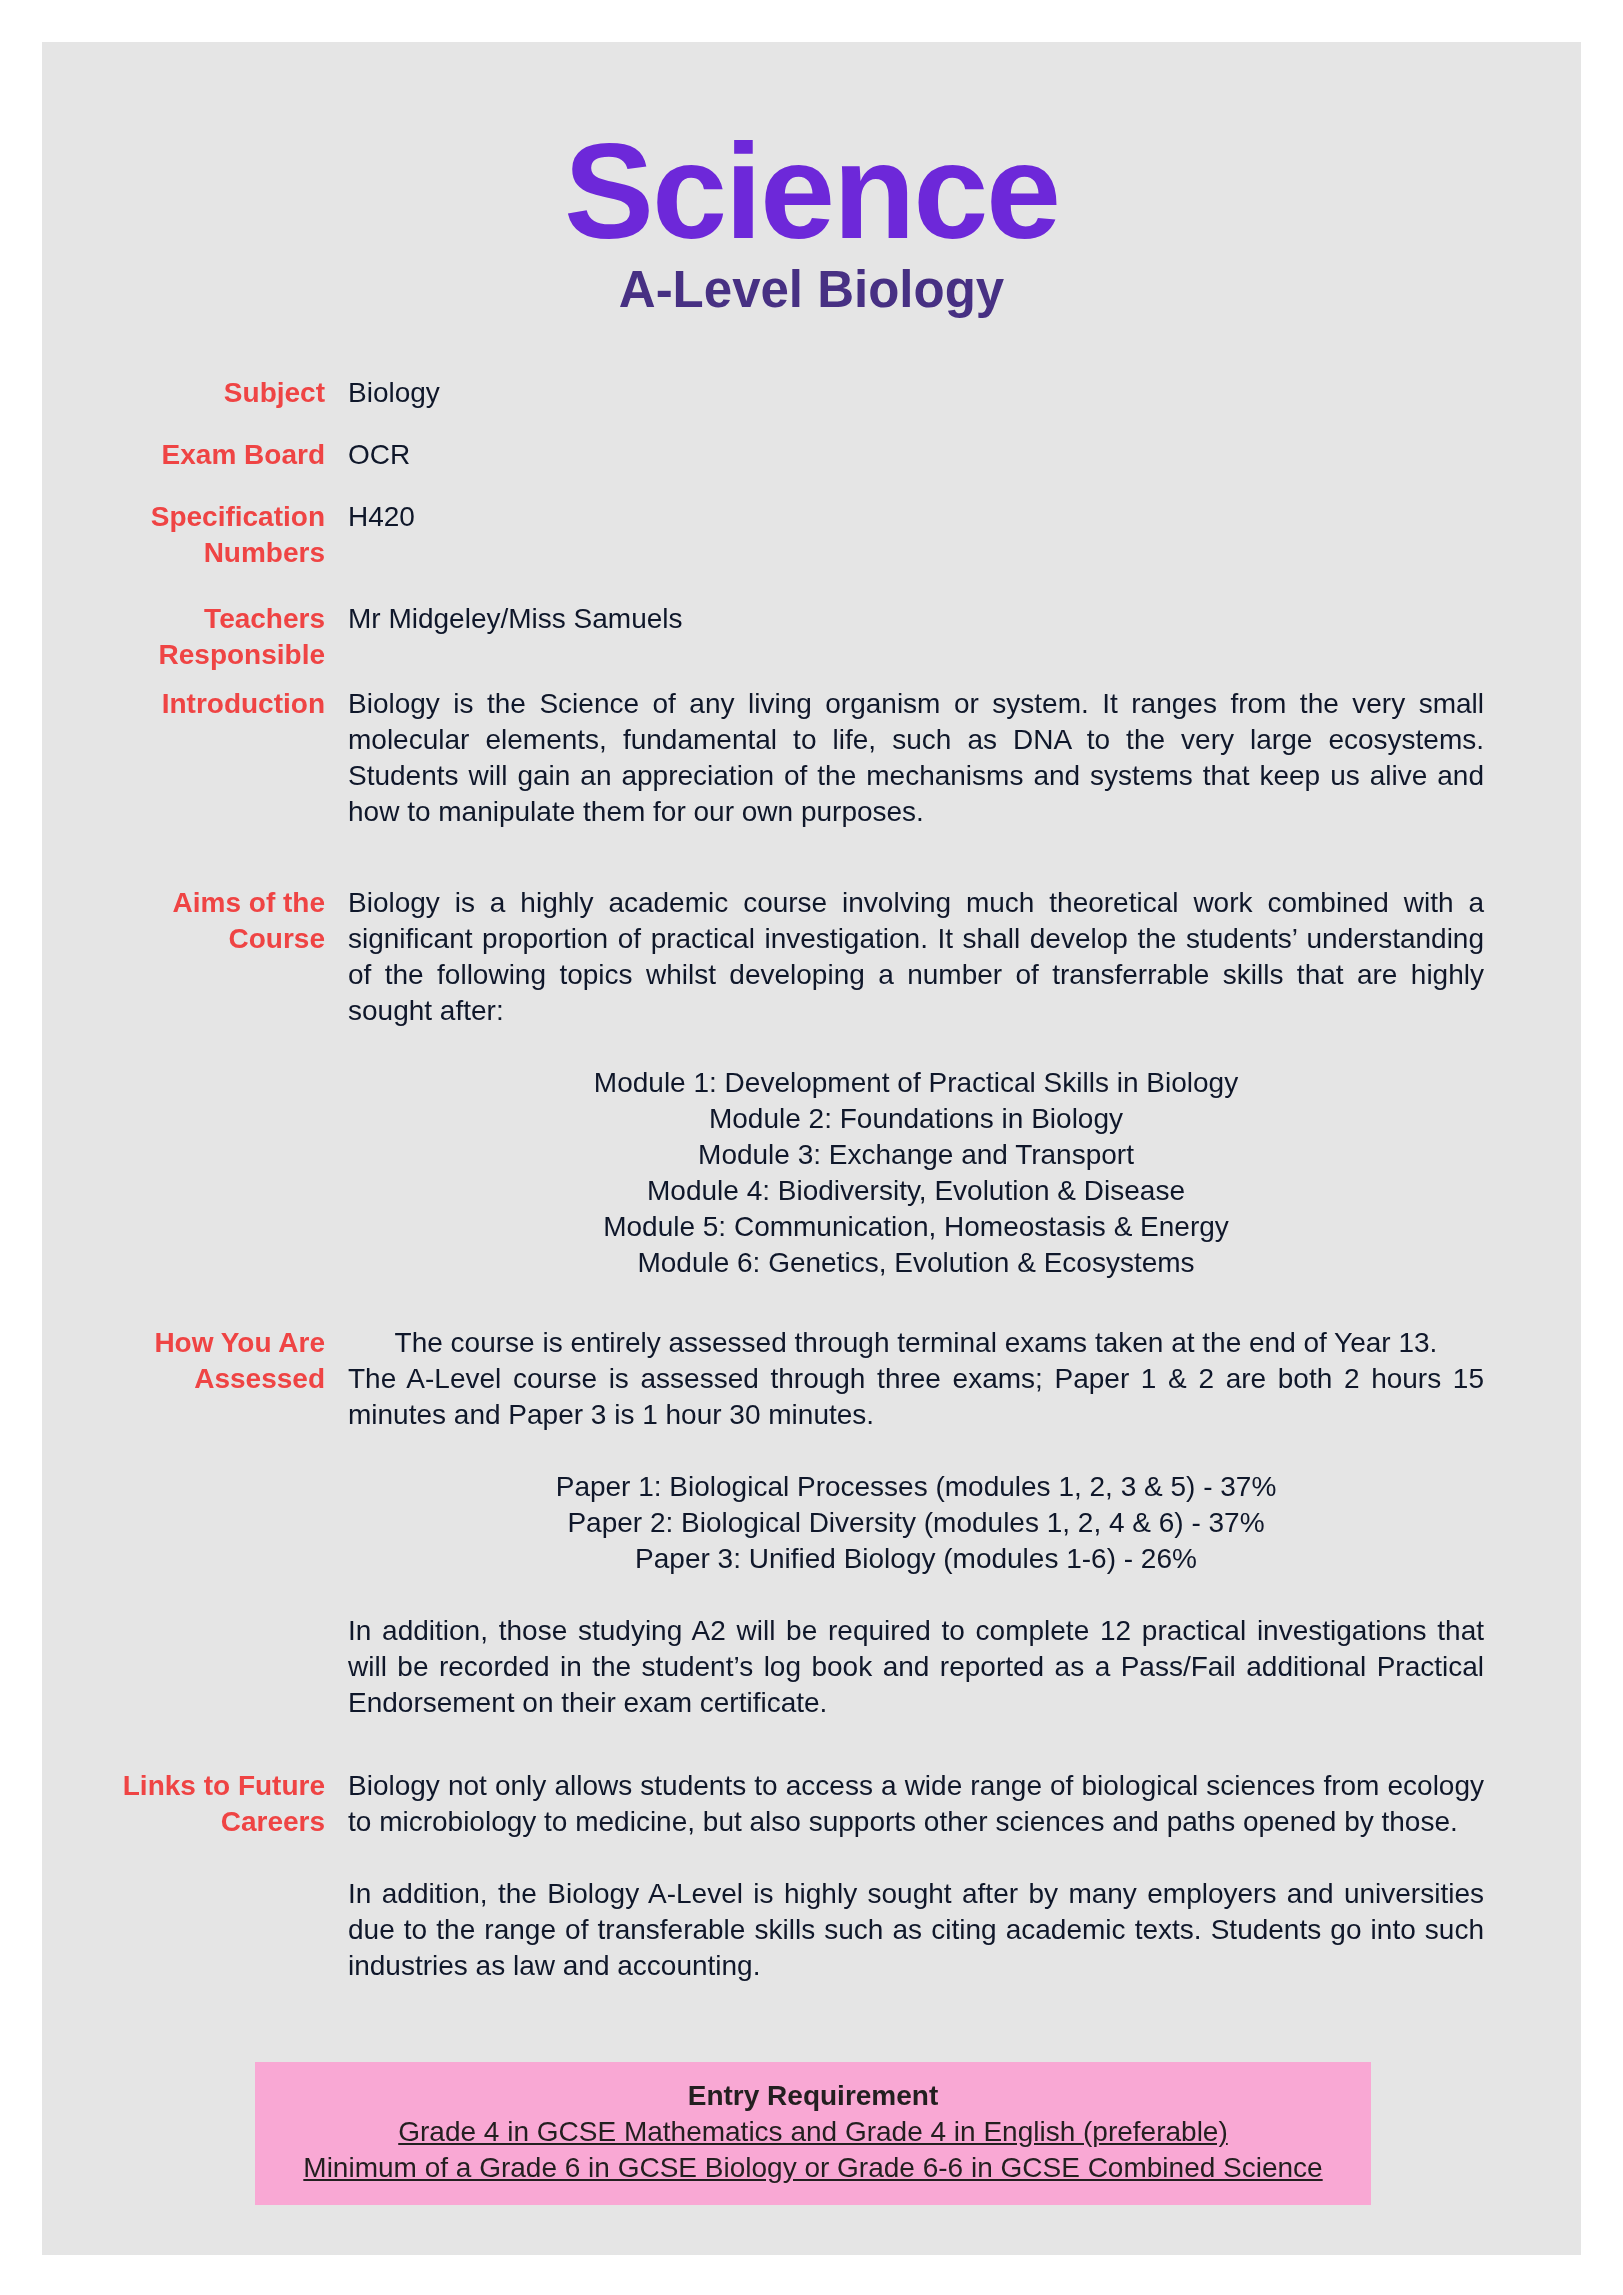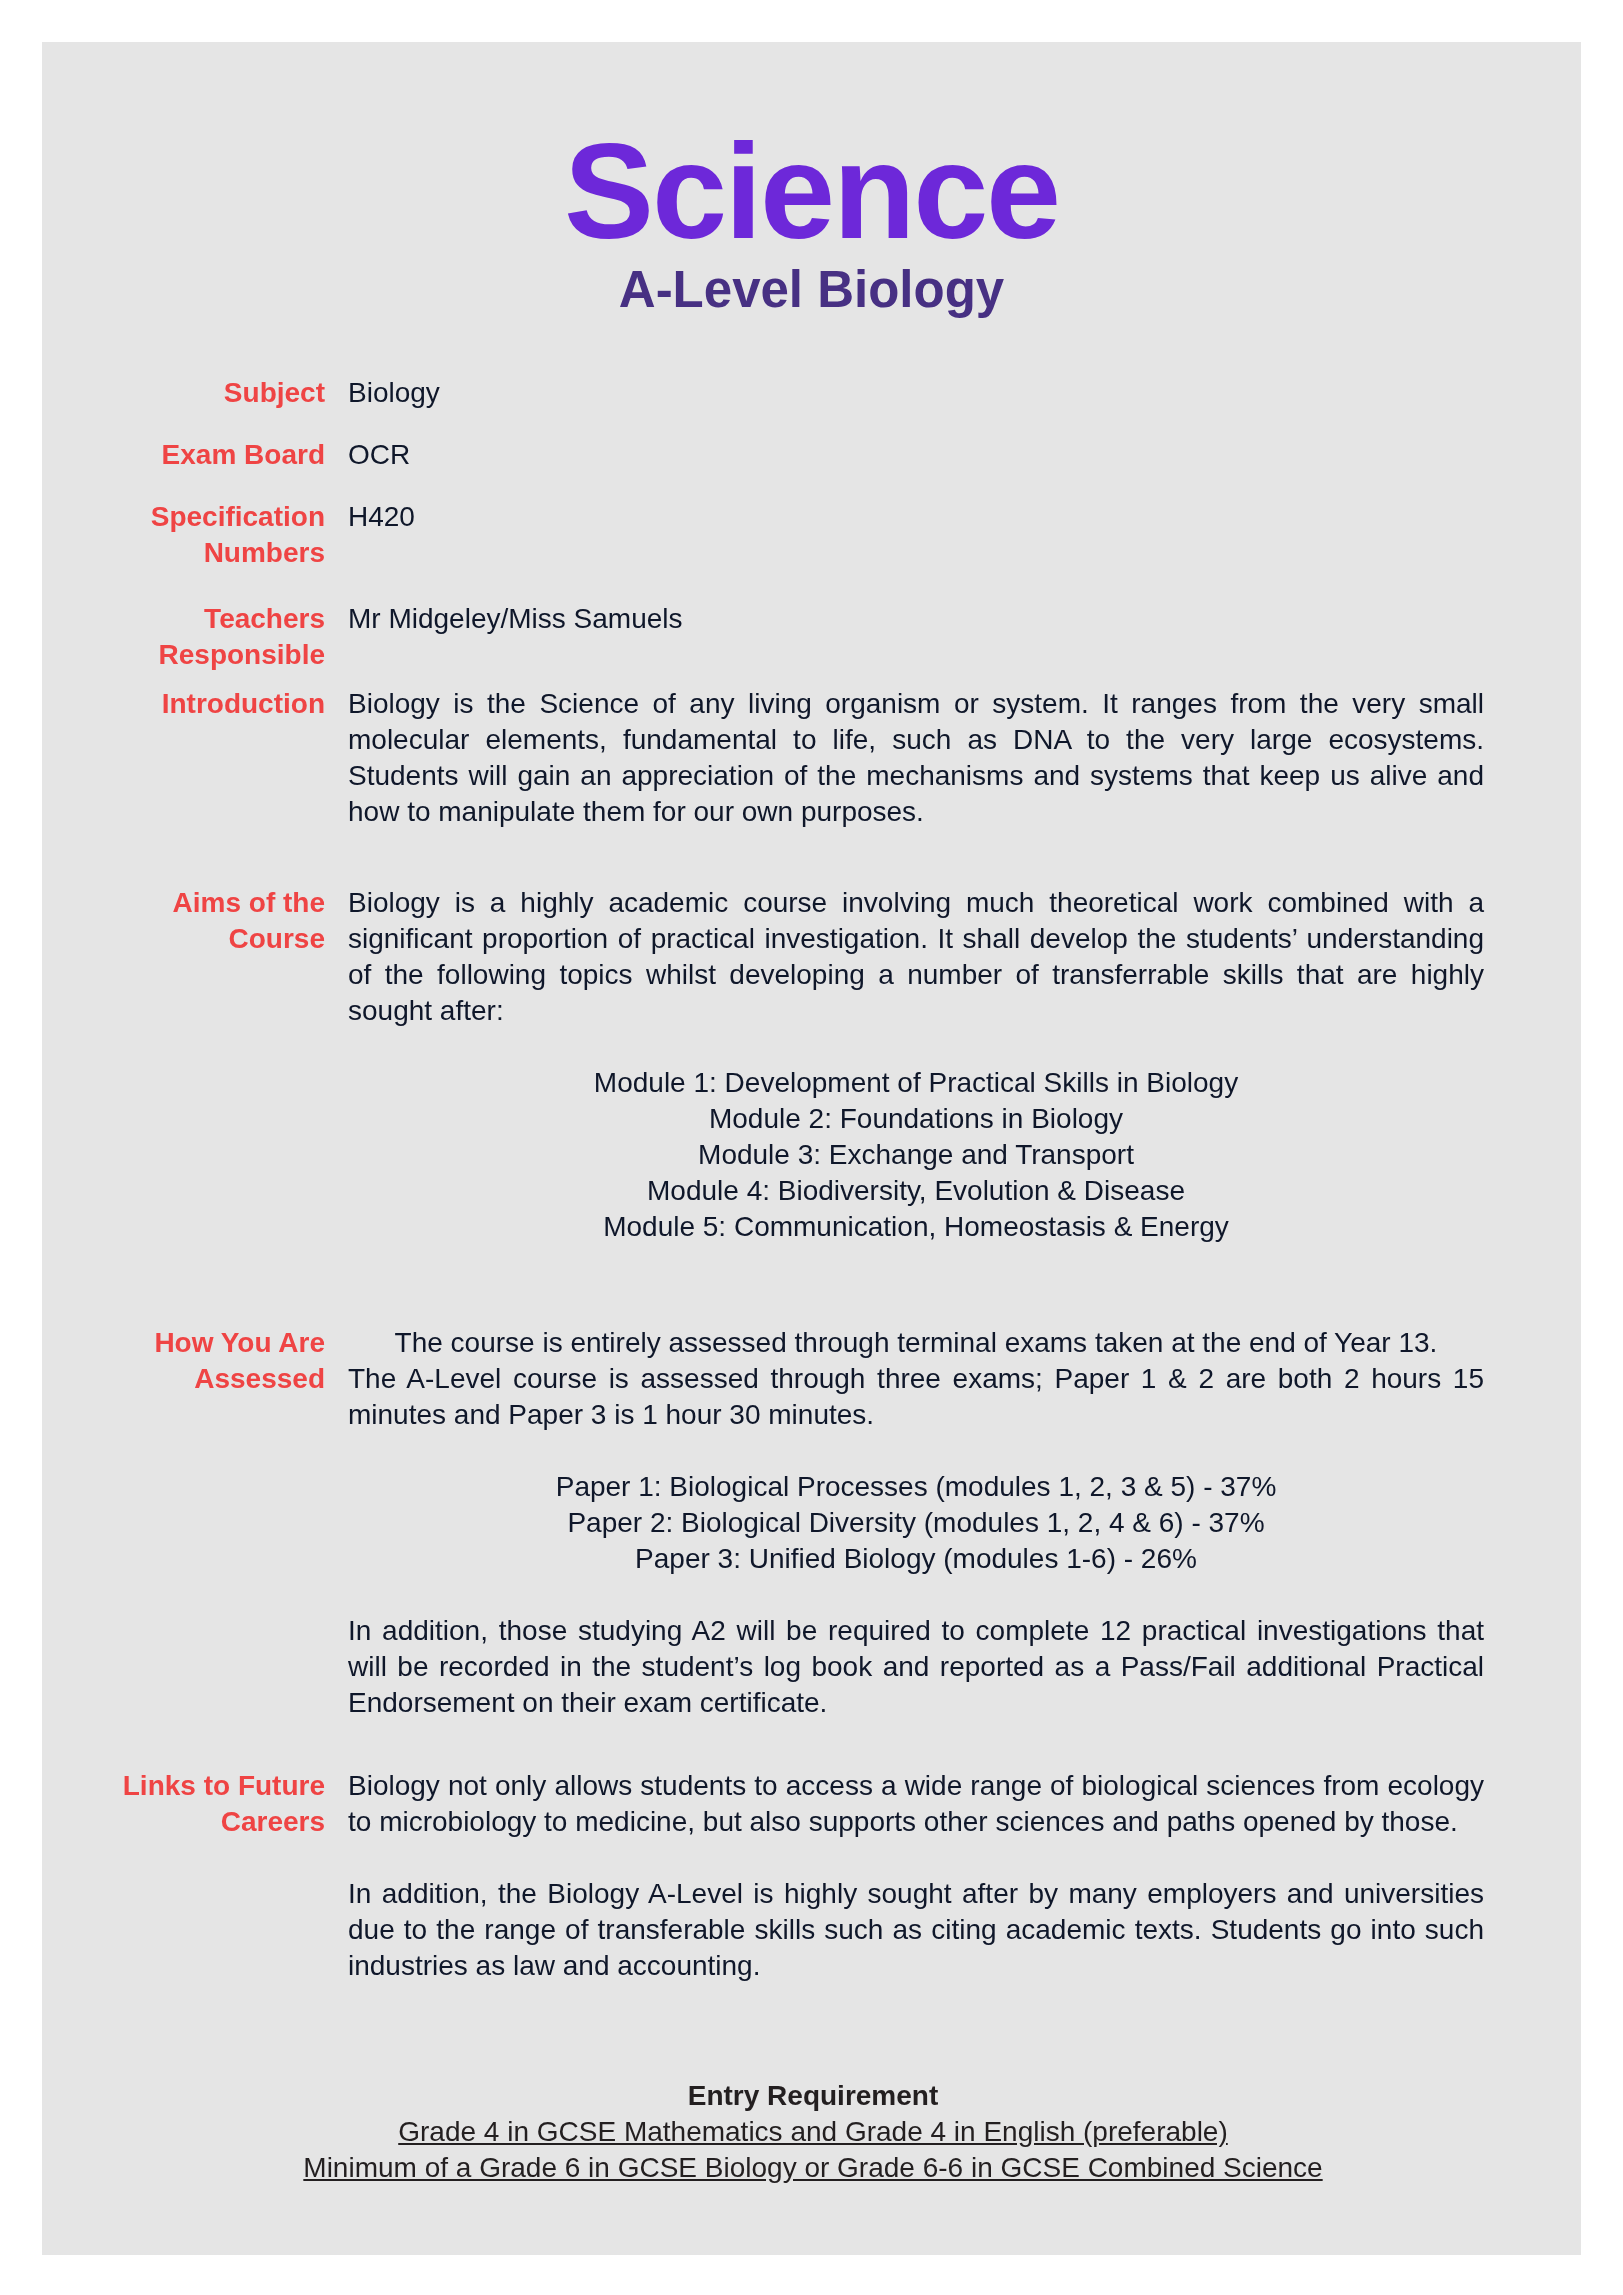--- a/index.html
+++ b/index.html
@@ -13,21 +13,21 @@
                 font-size: 51px; line-height: 60px; font-weight: bold; color: #473083; }
     .row { position: absolute; left: 0; width: 1623px; }
     .label { position: absolute; left: 108px; width: 217px; text-align: right;
              font-size: 28px; line-height: 36px; font-weight: bold; color: #ef4444; }
     .value { position: absolute; left: 348px; width: 1136px;
              font-size: 28px; line-height: 36px; color: #0f172a; text-align: justify; }
     .value p { margin: 0; }
     .value .gap { height: 36px; }
     .value .line { display: block; text-align: center; }
     .entry { position: absolute; left: 255px; top: 2062px; width: 1116px; height: 143px;
-             background: #e5e5e5; text-align: center; }
+             background: #f9a8d4; text-align: center; }
     .entry .head { margin-top: 16px; font-size: 28px; line-height: 36px; font-weight: bold; }
     .entry .line { font-size: 28px; line-height: 36px; text-decoration: underline; }
   </style>
 </head>
 <body>
 
 <div class="panel"></div>
 
 <div class="title">Science</div>
 <div class="subtitle">A-Level Biology</div>
@@ -72,20 +72,21 @@
   </div>
   <div class="value">
     <p>Biology is a highly academic course involving much theoretical work combined with a significant proportion of practical investigation. It shall develop the students’ understanding of the following topics whilst developing a number of transferrable skills that are highly sought after:</p>
     <div class="gap"></div>
     <div>
       <span class="line">Module 1: Development of Practical Skills in Biology</span>
       <span class="line">Module 2: Foundations in Biology</span>
       <span class="line">Module 3: Exchange and Transport</span>
       <span class="line">Module 4: Biodiversity, Evolution &amp; Disease</span>
       <span class="line">Module 5: Communication, Homeostasis &amp; Energy</span>
+      <span class="line">Module 6: Genetics, Evolution &amp; Ecosystems</span>
     </div>
   </div>
 </div>
 
 <div class="row" style="top:1325px;">
   <div class="label">
     <div>How You Are</div>
     <div>Assessed</div>
   </div>
   <div class="value">

